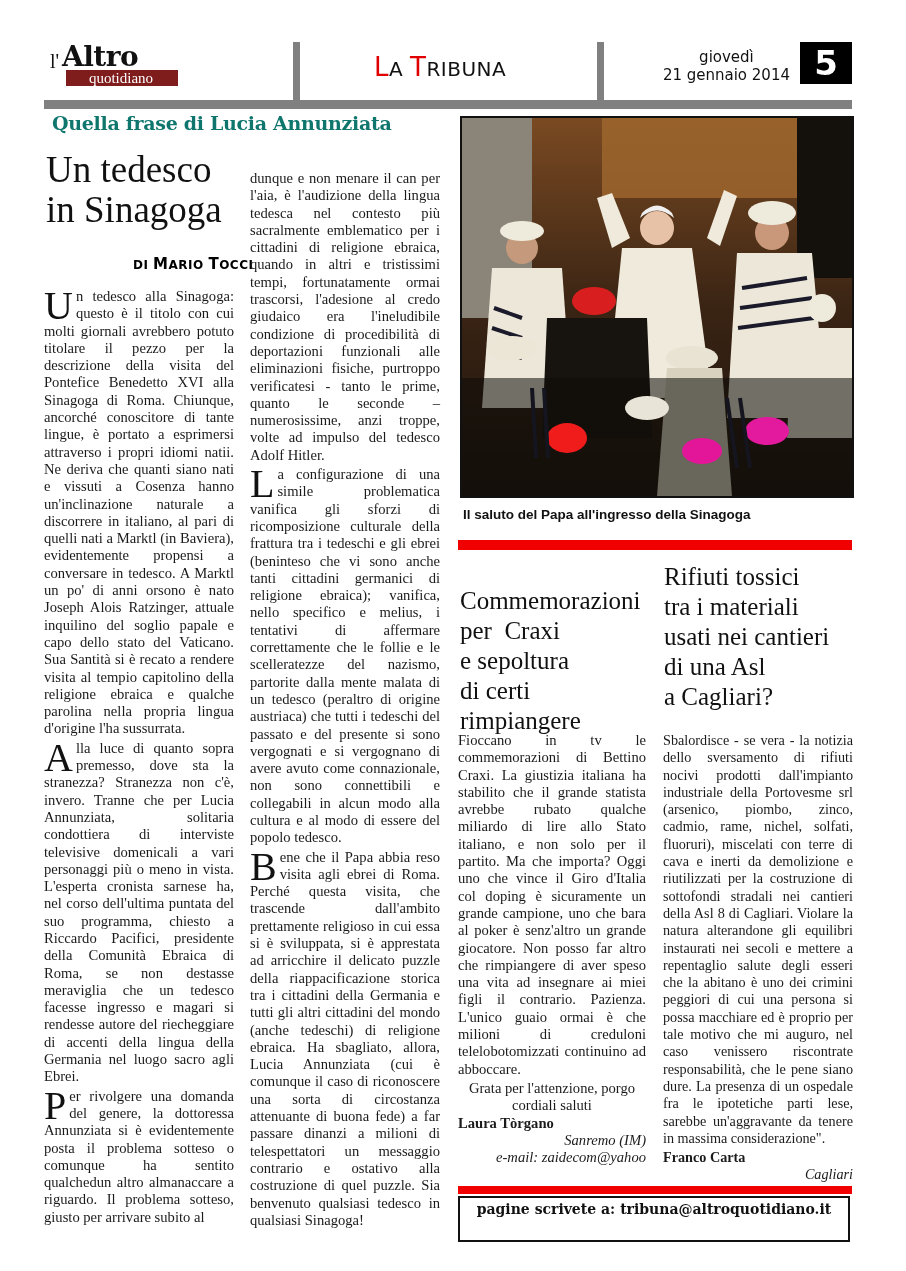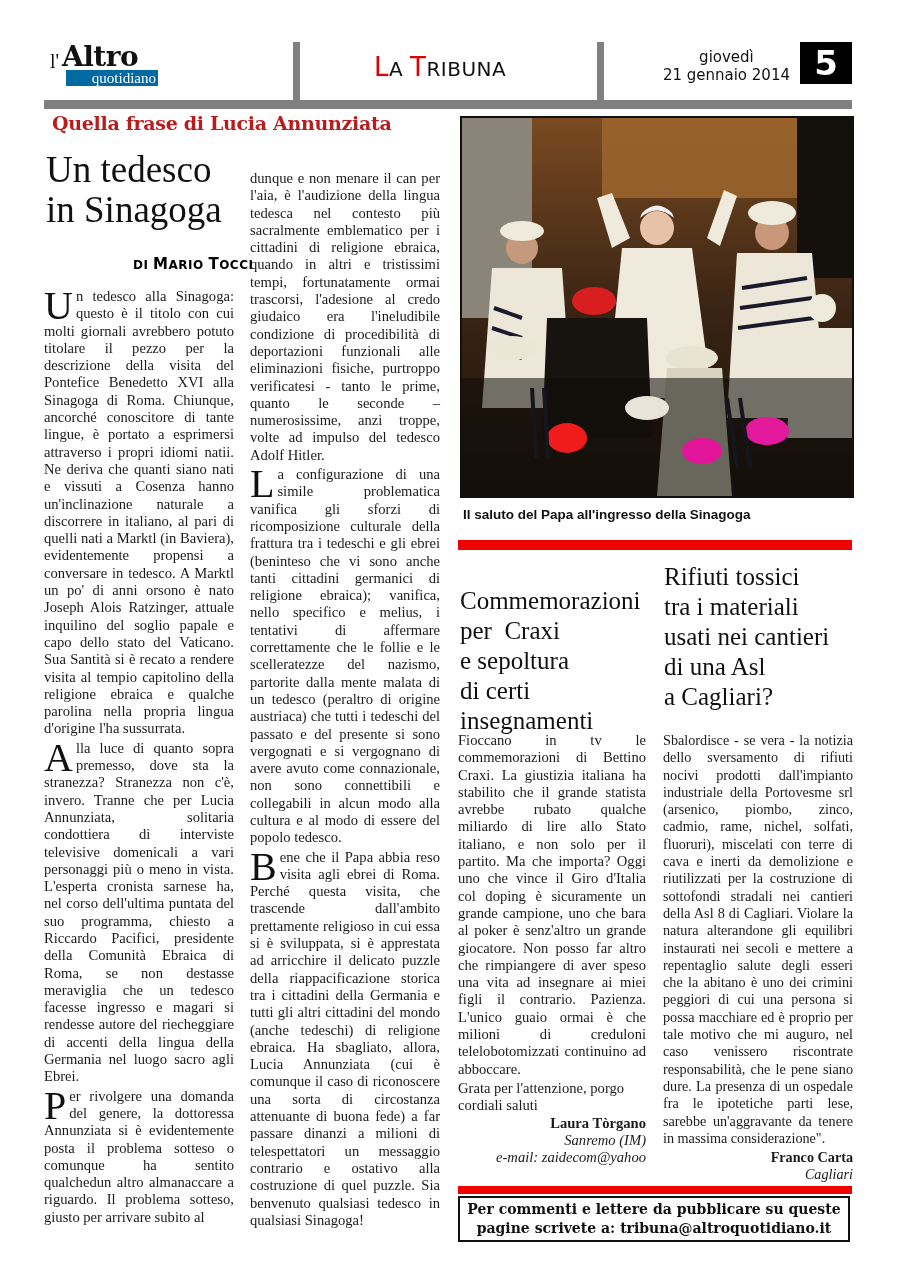--- a/index.html
+++ b/index.html
@@ -3,32 +3,32 @@
 <meta charset="utf-8">
 <style>
   html, body { margin: 0; padding: 0; background: #ffffff; }
   body { width: 906px; height: 1271px; position: relative; overflow: hidden; font-family: "DejaVu Serif", serif; color: #111; }
 
   
   .masthead { position: absolute; left: 44px; top: 38px; width: 808px; height: 64px; }
   .logo { position: absolute; left: 6px; top: 4px; width: 118px; height: 44px; }
   .logo .l-small { position: absolute; left: 0; top: 8px; font-family: "Liberation Serif", serif; font-size: 20px; color: #111; }
   .logo .altro { position: absolute; left: 12px; top: -2px; font-family: "DejaVu Serif", serif; font-weight: bold; font-size: 28px; letter-spacing: -0.5px; color: #111; text-align: center; }
-  .logo .quot { position: absolute; left: 16px; top: 28px; width: 92px; height: 16px; background: #0369a1; color: #fff; font-family: "Liberation Serif", serif; font-size: 15px; line-height: 16px; text-align: right; padding-right: 2px; box-sizing: border-box; }
+  .logo .quot { position: absolute; left: 16px; top: 28px; width: 112px; height: 16px; background: #7f1d1d; color: #fff; font-family: "Liberation Serif", serif; font-size: 15px; line-height: 16px; text-align: center; padding-right: 2px; box-sizing: border-box; }
   .vbar1 { position: absolute; left: 249px; top: 4px; width: 7px; height: 58px; background: #808080; }
   .vbar2 { position: absolute; left: 553px; top: 4px; width: 7px; height: 58px; background: #808080; }
   .tribuna { position: absolute; left: 330px; top: 14px; font-family: "DejaVu Sans", sans-serif; font-size: 22px; letter-spacing: 0.5px; color: #111; }
   .tribuna .cap { color: #e00000; font-size: 26px; }
   .tribuna .sc { font-size: 20px; }
   .dateblock { position: absolute; right: 62px; top: 10px; text-align: center; font-family: "DejaVu Sans", sans-serif; font-size: 15px; line-height: 18px; color: #111; }
   .pagenum { position: absolute; right: 0; top: 4px; width: 52px; height: 42px; background: #000; color: #fff; font-family: "DejaVu Sans", sans-serif; font-weight: bold; font-size: 34px; line-height: 42px; text-align: center; }
   .hrule { position: absolute; left: 0; top: 62px; width: 808px; height: 9px; background: #808080; }
 
   
-  .kicker { position: absolute; left: 52px; top: 112px; font-family: "DejaVu Serif", serif; font-weight: bold; font-size: 19px; color: #b91c1c; white-space: nowrap; letter-spacing: -0.3px; }
+  .kicker { position: absolute; left: 52px; top: 112px; font-family: "DejaVu Serif", serif; font-weight: bold; font-size: 19px; color: #0f766e; white-space: nowrap; letter-spacing: -0.3px; }
   .headline { position: absolute; left: 46px; top: 150px; width: 200px; font-family: "Liberation Serif", serif; font-size: 37px; line-height: 40px; color: #111; }
   .byline { position: absolute; left: 88px; top: 255px; font-family: "DejaVu Sans", sans-serif; font-weight: bold; font-size: 12px; letter-spacing: 0.5px; color: #000000; margin-left: 45px; }
   .byline .big { font-size: 15px; }
 
   .col { position: absolute; font-family: "Liberation Serif", serif; font-size: 14.6px; line-height: 17.3px; text-align: justify; color: #1a1a1a; }
   .col p { margin: 0; }
   .col p + p { margin-top: 2px; }
   .dropcap { float: left; font-size: 40px; line-height: 30px; margin: 3px 3px 0 0; font-family: "Liberation Serif", serif; color: #111; }
   .col1 { left: 44px; top: 288px; width: 190px; }
   .col2 { left: 250px; top: 170px; width: 190px; }
@@ -40,21 +40,21 @@
   .redbar { position: absolute; background: #f00000; }
   .redbar1 { left: 458px; top: 540px; width: 394px; height: 10px; }
   .redbar2 { left: 458px; top: 1186px; width: 394px; height: 8px; }
 
   .lt-head { position: absolute; font-family: "Liberation Serif", serif; font-size: 25px; line-height: 30px; color: #111; }
   .lt-head1 { left: 460px; top: 586px; width: 200px; }
   .lt-head2 { left: 664px; top: 562px; width: 200px; }
 
   .col3 { left: 458px; top: 732px; width: 188px; }
   .col4 { left: 663px; top: 732px; width: 190px; font-size: 14.2px; }
-  .sig-name { text-align: right; font-weight: bold; font-family: "Liberation Serif", serif; }
+  .sig-name { font-weight: bold; font-family: "Liberation Serif", serif; }
   .sig-place { text-align: right; font-style: italic; }
 
   .footer-box { position: absolute; left: 458px; top: 1196px; width: 392px; height: 46px; border: 2px solid #111; box-sizing: border-box; text-align: center; font-family: "DejaVu Serif", serif; font-weight: bold; font-size: 14px; line-height: 19px; padding-top: 2px; color: #111; }
 </style>
 </head>
 <body>
 
 <div class="masthead">
   <div class="logo">
     <span class="l-small">l'</span>
@@ -152,41 +152,40 @@
 </div>
 <div class="caption">Il saluto del Papa all'ingresso della Sinagoga</div>
 
 <div class="redbar redbar1"></div>
 
 <div class="lt-head lt-head1">
   <div>Commemorazioni</div>
   <div style="white-space:pre">per  Craxi</div>
   <div>e sepoltura</div>
   <div>di certi</div>
-  <div>insegnamenti</div>
+  <div>rimpiangere</div>
 </div>
 <div class="lt-head lt-head2">
   <div>Rifiuti tossici</div>
   <div>tra i materiali</div>
   <div>usati nei cantieri</div>
   <div>di una Asl</div>
   <div>a Cagliari?</div>
 </div>
 
 <div class="col col3">
   <p>Fioccano in tv le commemorazioni di Bettino Craxi. La giustizia italiana ha stabilito che il grande statista avrebbe rubato qualche miliardo di lire allo Stato italiano, e non solo per il partito. Ma che importa? Oggi uno che vince il Giro d'Italia col doping è sicuramente un grande campione, uno che bara al poker è senz'altro un grande giocatore. Non posso far altro che rimpiangere di aver speso una vita ad insegnare ai miei figli il contrario. Pazienza. L'unico guaio ormai è che milioni di creduloni telelobotomizzati continuino ad abboccare.</p>
-  <p style="text-align:left">Grata per l'attenzione, porgo cordiali saluti</p>
+  <p style="text-align:center">Grata per l'attenzione, porgo cordiali saluti</p>
   <p class="sig-name" style="margin-top:0">Laura Tòrgano</p>
   <p class="sig-place" style="margin-top:0">Sanremo (IM)</p>
   <p class="sig-place" style="margin-top:0">e-mail: zaidecom@yahoo</p>
 </div>
 
 <div class="col col4">
   <p>Sbalordisce - se vera - la notizia dello sversamento di rifiuti nocivi prodotti dall'impianto industriale della Portovesme srl (arsenico, piombo, zinco, cadmio, rame, nichel, solfati, fluoruri), miscelati con terre di cava e inerti da demolizione e riutilizzati per la costruzione di sottofondi stradali nei cantieri della Asl 8 di Cagliari. Violare la natura alterandone gli equilibri instaurati nei secoli e mettere a repentaglio salute degli esseri che la abitano è uno dei crimini peggiori di cui una persona si possa macchiare ed è proprio per tale motivo che mi auguro, nel caso venissero riscontrate responsabilità, che le pene siano dure. La presenza di un ospedale fra le ipotetiche parti lese, sarebbe un'aggravante da tenere in massima considerazione".</p>
   <p class="sig-name">Franco Carta</p>
   <p class="sig-place" style="margin-top:0">Cagliari</p>
 </div>
 
 <div class="redbar redbar2"></div>
 <div class="footer-box">
-  <div>Per commenti e lettere da pubblicare su queste</div>
   <div>pagine scrivete a: tribuna@altroquotidiano.it</div>
 </div>
 
 </body></html>

